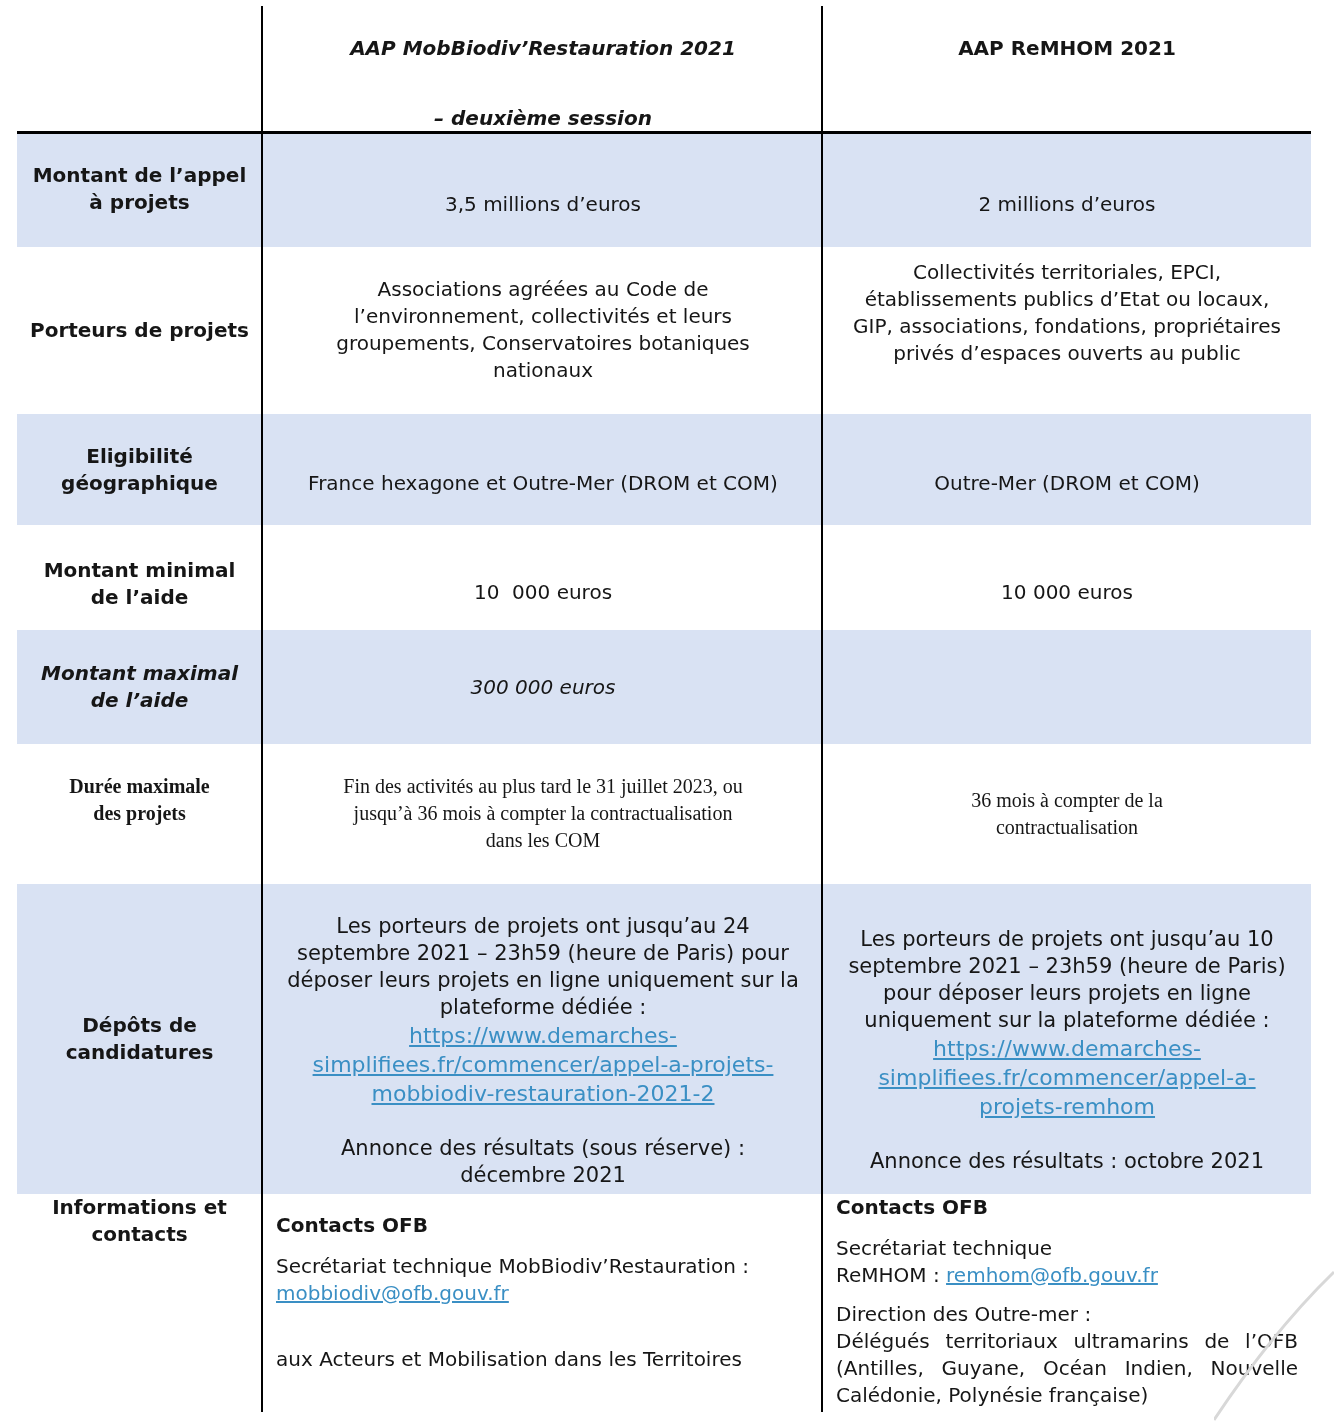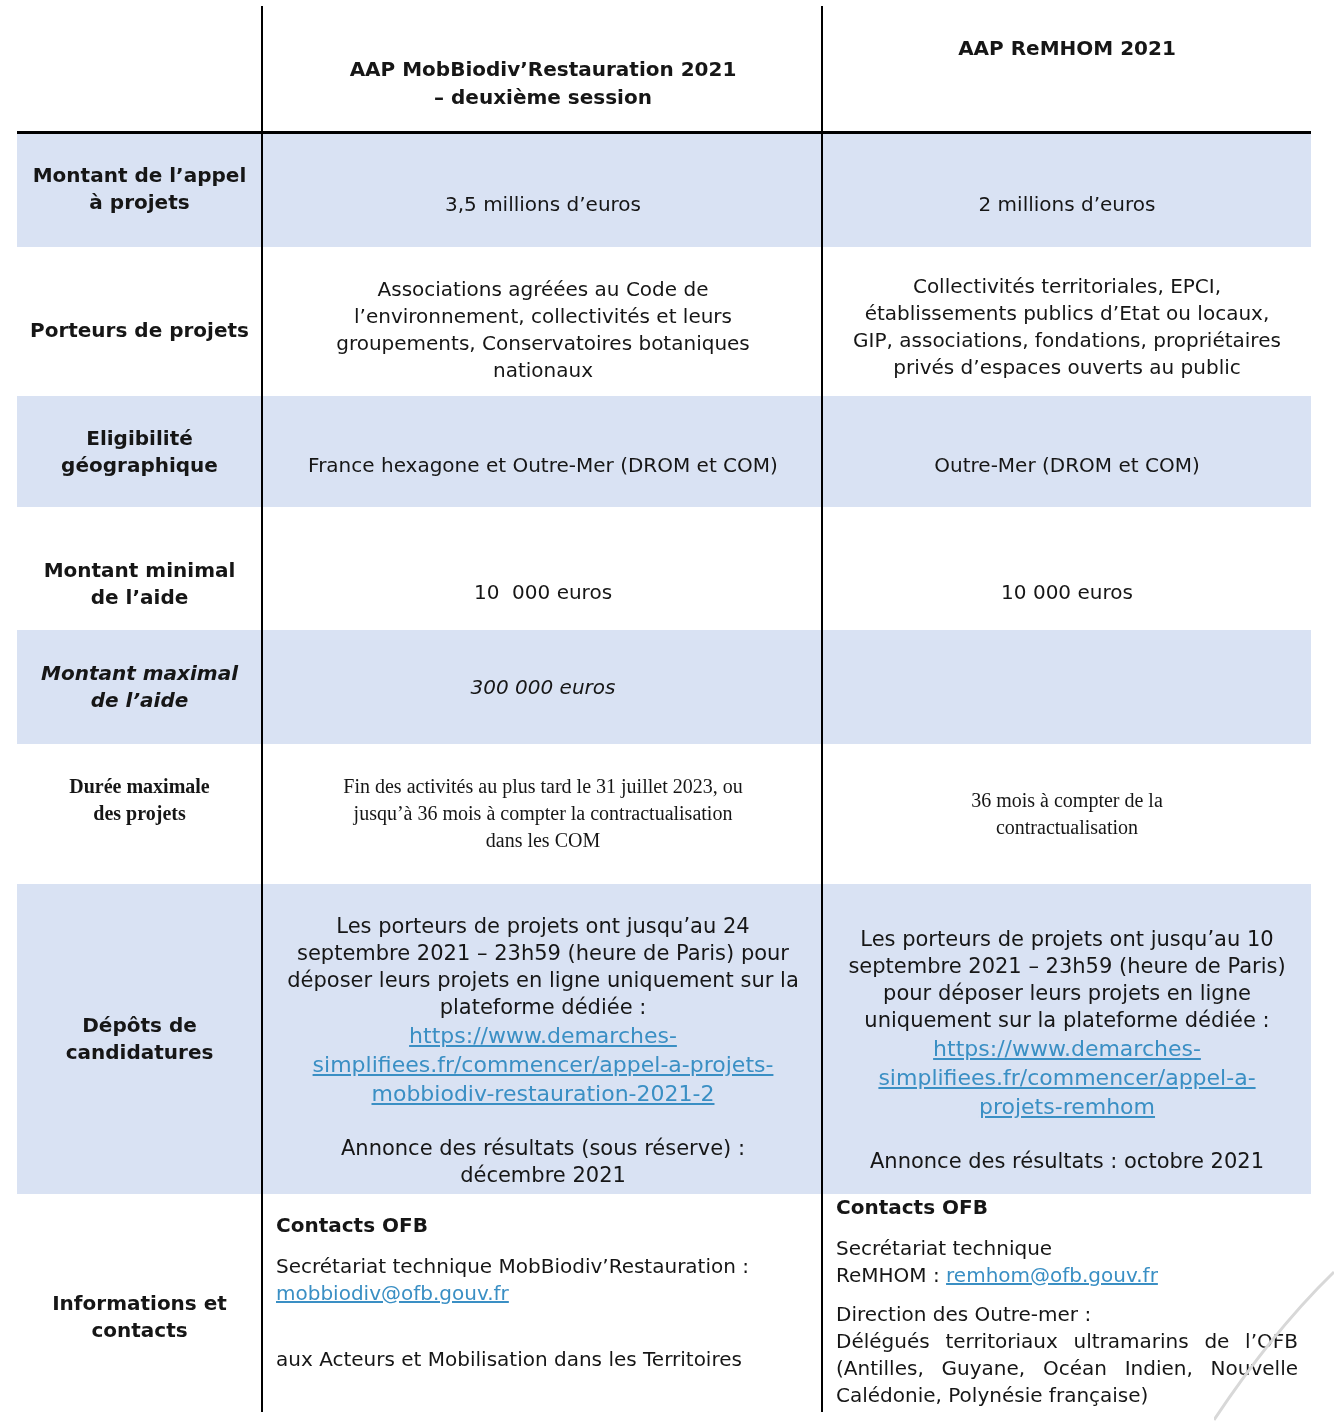--- a/index.html
+++ b/index.html
@@ -26,21 +26,21 @@
   .contact p { margin: 0 0 14px 0; }
   .contact .ttl { font-weight: bold; }
   .contact a { color: #3a8fc4; text-decoration: underline; }
   .justify { text-align: justify; text-align-last: left; }
   .deco-arc { position: absolute; right: 0; top: 1260px; }
 </style>
 </head>
 <body>
 
 <div class="row" style="top:0;height:132px;">
-  <div class="cell c1" style="justify-content:center;padding-top:34px;">
+  <div class="cell c1" style="justify-content:space-between;padding-top:34px;font-style:italic;">
     <div class="head">AAP MobBiodiv’Restauration 2021</div>
     <div class="head">– deuxième session</div>
   </div>
   <div class="cell c2" style="justify-content:flex-start;padding-top:34px;">
     <div class="head">AAP ReMHOM 2021</div>
   </div>
 </div>
 
 <div class="row shade" style="top:134px;height:113px;">
   <div class="cell c0" style="justify-content:flex-start;padding-top:28px;">
@@ -58,29 +58,29 @@
 <div class="row" style="top:247px;height:167px;">
   <div class="cell c0">
     <div>Porteurs de projets</div>
   </div>
   <div class="cell c1" style="justify-content:flex-start;padding-top:29px;">
     <div>Associations agréées au Code de</div>
     <div>l’environnement, collectivités et leurs</div>
     <div>groupements, Conservatoires botaniques</div>
     <div>nationaux</div>
   </div>
-  <div class="cell c2" style="justify-content:flex-start;padding-top:26px;align-items:center;">
+  <div class="cell c2" style="justify-content:flex-start;padding-top:12px;align-items:center;">
     <div>Collectivités territoriales, EPCI,</div>
     <div>établissements publics d’Etat ou locaux,</div>
     <div>GIP, associations, fondations, propriétaires</div>
     <div>privés d’espaces ouverts au public</div>
   </div>
 </div>
 
-<div class="row shade" style="top:396px;height:111px;">
+<div class="row shade" style="top:414px;height:111px;">
   <div class="cell c0">
     <div>Eligibilité</div>
     <div>géographique</div>
   </div>
   <div class="cell c1" style="padding-top:28px;">
     <div>France hexagone et Outre-Mer (DROM et COM)</div>
   </div>
   <div class="cell c2" style="padding-top:28px;">
     <div>Outre-Mer (DROM et COM)</div>
   </div>
@@ -149,21 +149,21 @@
     <div>uniquement sur la plateforme dédiée :</div>
     <div><a class="link" href="#">https://www.demarches-</a></div>
     <div><a class="link" href="#">simplifiees.fr/commencer/appel-a-</a></div>
     <div><a class="link" href="#">projets-remhom</a></div>
     <div class="gap"></div>
     <div>Annonce des résultats : octobre 2021</div>
   </div>
 </div>
 
 <div class="row" style="top:1194px;height:230px;">
-  <div class="cell c0" style="justify-content:flex-start;padding-top:96px;">
+  <div class="cell c0" style="justify-content:flex-start;">
     <div>Informations et</div>
     <div>contacts</div>
   </div>
   <div class="contact" style="left:259px;top:18px;width:540px;">
     <p class="ttl">Contacts OFB</p>
     <p style="margin-bottom:12px;">
       <span>Secrétariat technique MobBiodiv’Restauration :</span><br>
       <a href="#">mobbiodiv@ofb.gouv.fr</a>
     </p>
     <p>

